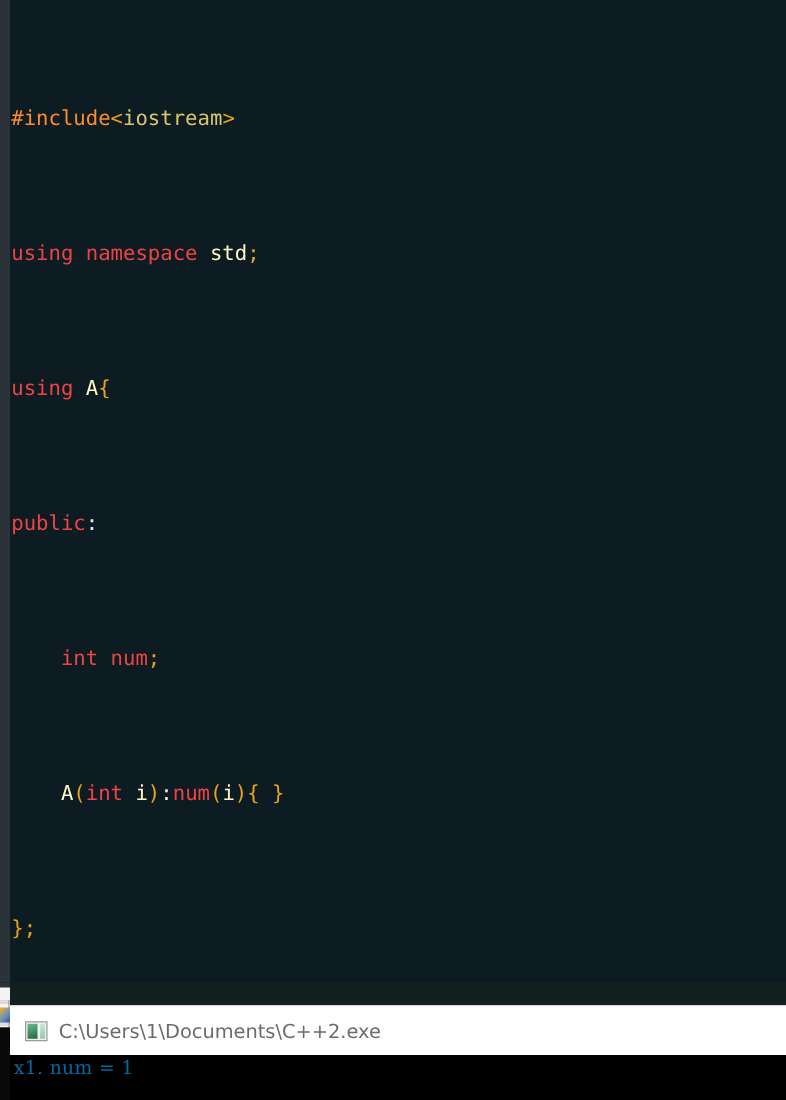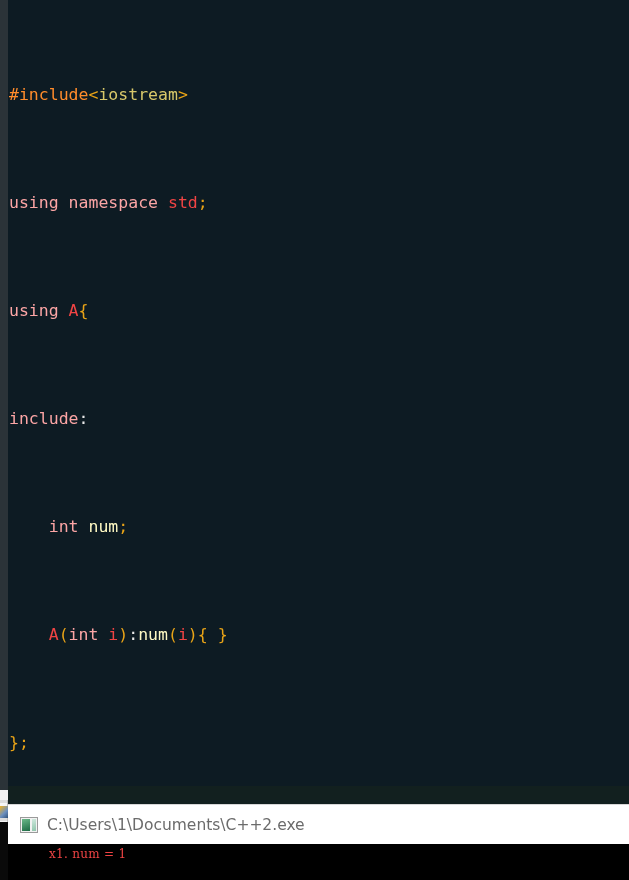--- a/index.html
+++ b/index.html
@@ -27,25 +27,25 @@
     white-space:pre;
     letter-spacing:0px;
   }
   .ln{
     height:27px;
     padding-left:1px;
     position:relative;
   }
 
   
-  .kw      {color:#fca5a5;margin-top:24px;}   
+  .kw      {color:#ef4444;margin-top:24px;}   
   .pre     {color:#ff8c2b;}   
   .hdr     {color:#d8c86a;}   
-  .id      {color:#fef9c3;}   
-  .typ     {color:#ef4444;}   
+  .id      {color:#ef4444;}   
+  .typ     {color:#fef9c3;}   
   .pun     {color:#e8e8e8;}   
   .brc     {color:#e8a317;}  
   .semi    {color:#e8a317;}
 
   
   .console{
     position:absolute;left:0;top:804px;width:629px;height:94px;border-radius:28px;
   }
   .console-titlebar{
     position:absolute;left:8px;top:0;width:621px;height:40px;
@@ -73,23 +73,22 @@
   }
   .console-body{
     position:absolute;left:8px;top:40px;width:621px;height:54px;
     background:#000000;
     padding:2px 0 0 3px;
     box-sizing:border-box;
     overflow:hidden;
   }
   .console-line{
     font-family:"DejaVu Serif","Liberation Serif",serif;
-    font-size:12px;line-height:17.5px;color:#ef4444;white-space:pre;
+    font-size:15px;line-height:17.5px;color:#0369a1;white-space:pre;
     letter-spacing:0.3px;
-    margin-left:38px;
   }
 
   
   .edge-strip{
     position:absolute;left:0;top:786px;width:8px;height:94px;
     background:#2b3338;
   }
   .edge-white{
     position:absolute;left:0;top:790px;width:8px;height:10px;background:#f3f3f3;
   }
@@ -114,21 +113,21 @@
   <div class="editor">
     <div class="gutter"></div>
     <div class="code">
 
       <div class="ln"><span class="pre">#include</span><span class="brc">&lt;</span><span class="hdr">iostream</span><span class="brc">&gt;</span></div>
 
       <div class="ln"><span class="kw">using namespace </span><span class="typ">std</span><span class="semi">;</span></div>
 
       <div class="ln"><span class="kw">using </span><span class="typ">A</span><span class="brc">{</span></div>
 
-      <div class="ln"><span class="kw">include</span><span class="pun">:</span></div>
+      <div class="ln"><span class="kw">public</span><span class="pun">:</span></div>
 
       <div class="ln"><span class="kw">    int </span><span class="id">num</span><span class="semi">;</span></div>
 
       <div class="ln"><span class="typ">    A</span><span class="brc">(</span><span class="kw">int </span><span class="typ">i</span><span class="brc">)</span><span class="pun">:</span><span class="id">num</span><span class="brc">(</span><span class="typ">i</span><span class="brc">){ }</span></div>
 
       <div class="ln"><span class="brc">}</span><span class="semi">;</span></div>
 
       
 
       

